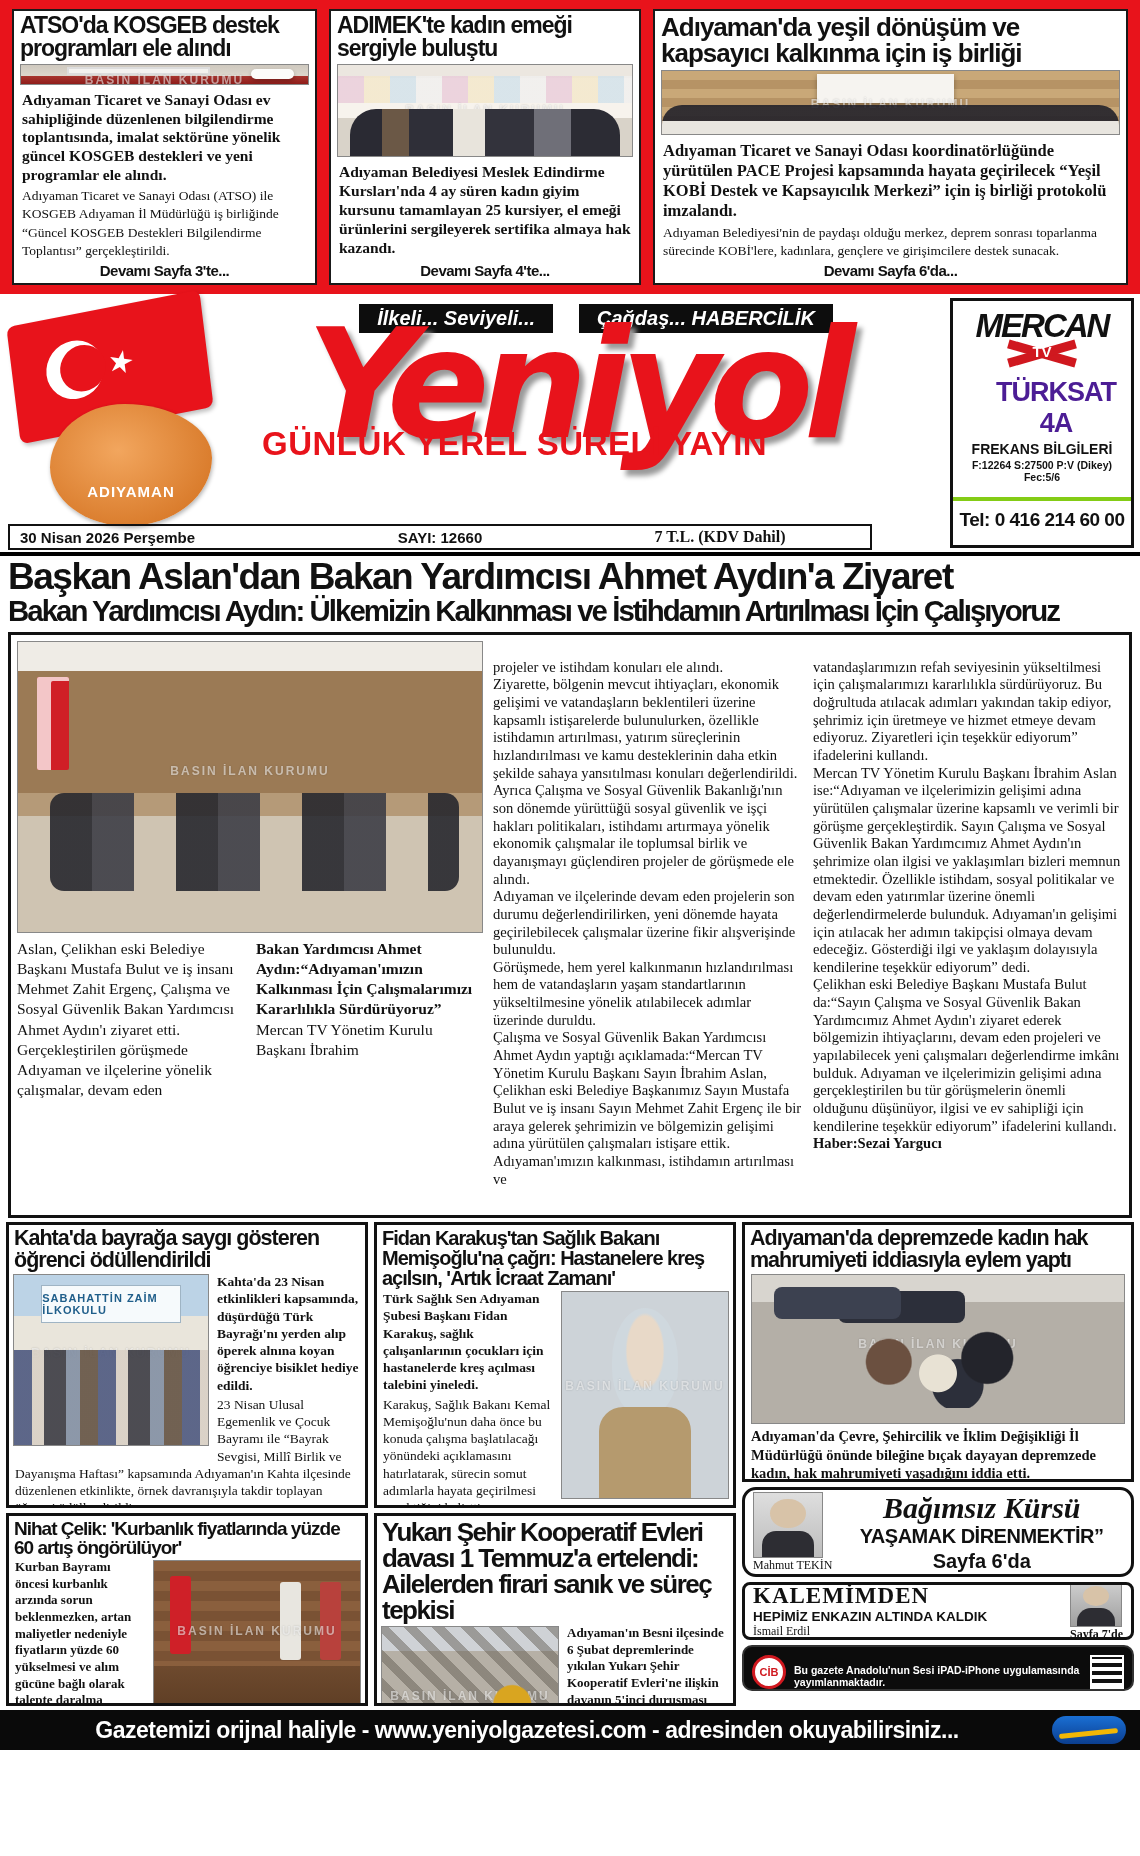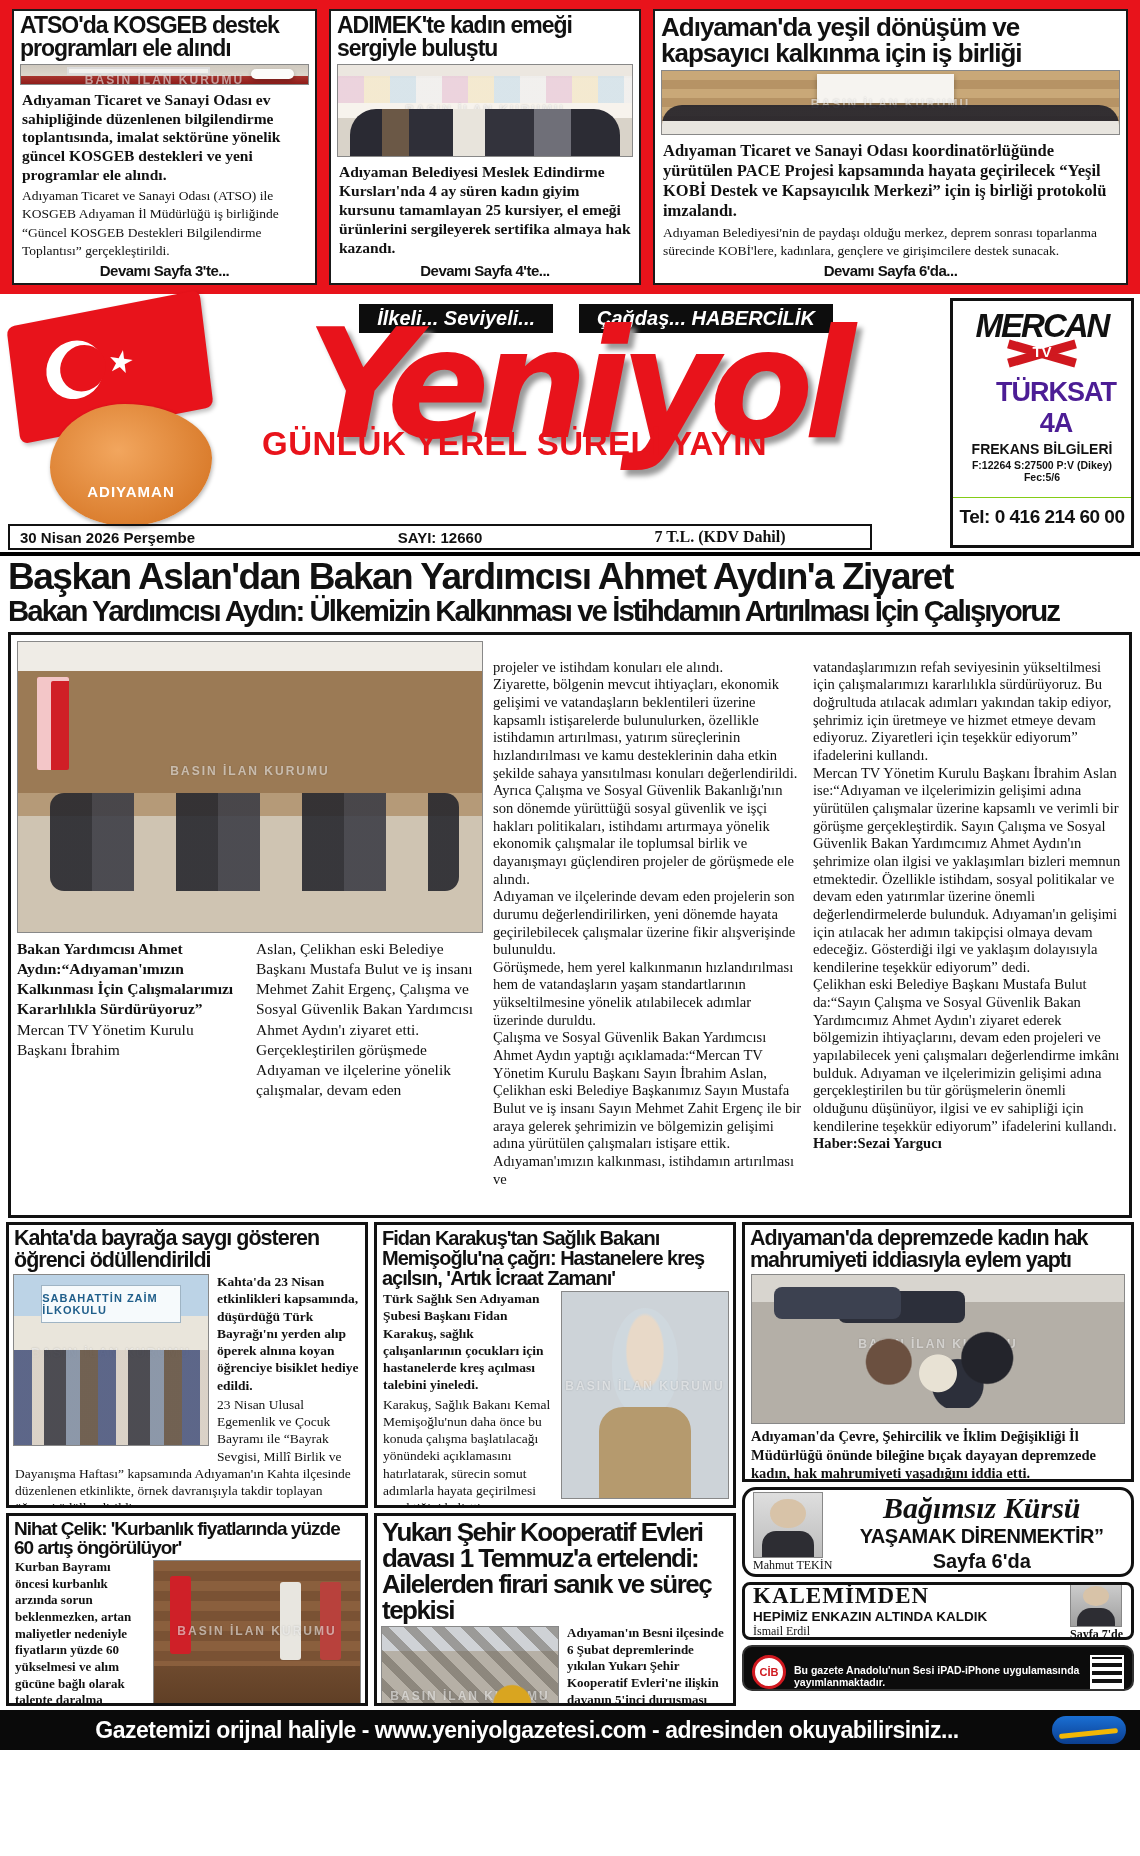--- a/index.html
+++ b/index.html
@@ -109,21 +109,21 @@
   .mercan-box { position:absolute; right:6px; top:4px; width:184px; height:250px; border:3px solid #111;
                 background:#fff; text-align:center; padding-top:6px; }
   .mercan-name { font:italic 900 33px "Liberation Sans", sans-serif; letter-spacing:-2px; position:relative; z-index:1; }
   .mercan-x { position:relative; width:70px; height:26px; margin:-6px auto 2px; }
   .mercan-x i { position:absolute; left:0; top:10px; width:70px; height:9px; background:#d0181f; transform:rotate(16deg); }
   .mercan-x i+i { transform:rotate(-16deg); }
   .mercan-tv { position:absolute; left:0; right:0; top:4px; font:900 15px "Liberation Sans", sans-serif; color:#fff; z-index:1; }
   .mercan-sat { font:900 27px "Liberation Sans", sans-serif; color:#4c1d95; letter-spacing:-1px; margin-top:12px;margin-left:28px; }
   .mercan-fl { font:bold 14px "Liberation Sans", sans-serif; margin-top:2px; }
   .mercan-fr { font:bold 10.5px "Liberation Sans", sans-serif; margin-top:2px; }
-  .mercan-tel { font:900 19px "Liberation Sans", sans-serif; border-top:1px solid #84cc16; margin-top:14px; padding-top:8px; letter-spacing:-0.5px; }
+  .mercan-tel { font:900 19px "Liberation Sans", sans-serif; border-top:4px solid #84cc16; margin-top:14px; padding-top:8px; letter-spacing:-0.5px; }
   .date-bar { position:absolute; left:8px; bottom:2px; width:864px; height:26px; border:2px solid #111;
               display:flex; align-items:center; font:bold 15px "Liberation Sans", sans-serif; }
   .date-bar .d { flex:1; padding-left:10px; } .date-bar .i { flex:1; text-align:center; }
   .date-bar .p { flex:1; text-align:center; padding-right:10px; font-family:"Liberation Serif", serif; font-size:16px; }
 
   
   .lead-head { border-top:4px solid #000; padding:2px 8px 0; height:78px; }
   .lead-h1 { font:900 37px "Liberation Sans", sans-serif; letter-spacing:-1.5px; line-height:1.0; }
   .lead-h2 { font:900 30px "Liberation Sans", sans-serif; letter-spacing:-2px; line-height:1.05; transform:scaleX(.98); transform-origin:left; }
 
@@ -260,25 +260,25 @@
     <div class="lead-h1">Başkan Aslan'dan Bakan Yardımcısı Ahmet Aydın'a Ziyaret</div>
     <div class="lead-h2">Bakan Yardımcısı Aydın: Ülkemizin Kalkınması ve İstihdamın Artırılması İçin Çalışıyoruz</div>
   </div>
 
   <div class="lead-box">
     <div class="lead-left">
       <div class="ph ph-lead">
         <span class="wm">BASIN İLAN KURUMU</span>
       </div>
       <div class="caption-cols">
+        <div>Aslan, Çelikhan eski Belediye Başkanı Mustafa Bulut ve iş insanı Mehmet Zahit Ergenç, Çalışma ve Sosyal Güvenlik Bakan Yardımcısı Ahmet Aydın'ı ziyaret etti. Gerçekleştirilen görüşmede Adıyaman ve ilçelerine yönelik çalışmalar, devam eden</div>
         <div>
           <span class="cap-bold">Bakan Yardımcısı Ahmet Aydın:“Adıyaman'ımızın Kalkınması İçin Çalışmalarımızı Kararlılıkla Sürdürüyoruz”</span>
           <span class="cap-rest">Mercan TV Yönetim Kurulu Başkanı İbrahim</span>
         </div>
-        <div>Aslan, Çelikhan eski Belediye Başkanı Mustafa Bulut ve iş insanı Mehmet Zahit Ergenç, Çalışma ve Sosyal Güvenlik Bakan Yardımcısı Ahmet Aydın'ı ziyaret etti. Gerçekleştirilen görüşmede Adıyaman ve ilçelerine yönelik çalışmalar, devam eden</div>
       </div>
     </div>
     <div class="lead-col">
       <span>projeler ve istihdam konuları ele alındı.
 Ziyarette, bölgenin mevcut ihtiyaçları, ekonomik gelişimi ve vatandaşların beklentileri üzerine kapsamlı istişarelerde bulunulurken, özellikle istihdamın artırılması, yatırım süreçlerinin hızlandırılması ve kamu desteklerinin daha etkin şekilde sahaya yansıtılması konuları değerlendirildi. Ayrıca Çalışma ve Sosyal Güvenlik Bakanlığı'nın son dönemde yürüttüğü sosyal güvenlik ve işçi hakları politikaları, istihdamı artırmaya yönelik ekonomik çalışmalar ile toplumsal birlik ve dayanışmayı güçlendiren projeler de görüşmede ele alındı.
 Adıyaman ve ilçelerinde devam eden projelerin son durumu değerlendirilirken, yeni dönemde hayata geçirilebilecek çalışmalar üzerine fikir alışverişinde bulunuldu.
 Görüşmede, hem yerel kalkınmanın hızlandırılması hem de vatandaşların yaşam standartlarının yükseltilmesine yönelik atılabilecek adımlar üzerinde duruldu.
 Çalışma ve Sosyal Güvenlik Bakan Yardımcısı Ahmet Aydın yaptığı açıklamada:“Mercan TV Yönetim Kurulu Başkanı Sayın İbrahim Aslan, Çelikhan eski Belediye Başkanımız Sayın Mustafa Bulut ve iş insanı Sayın Mehmet Zahit Ergenç ile bir araya gelerek şehrimizin ve bölgemizin gelişimi adına yürütülen çalışmaları istişare ettik. Adıyaman'ımızın kalkınması, istihdamın artırılması ve</span>
     </div>
     <div class="lead-col">

